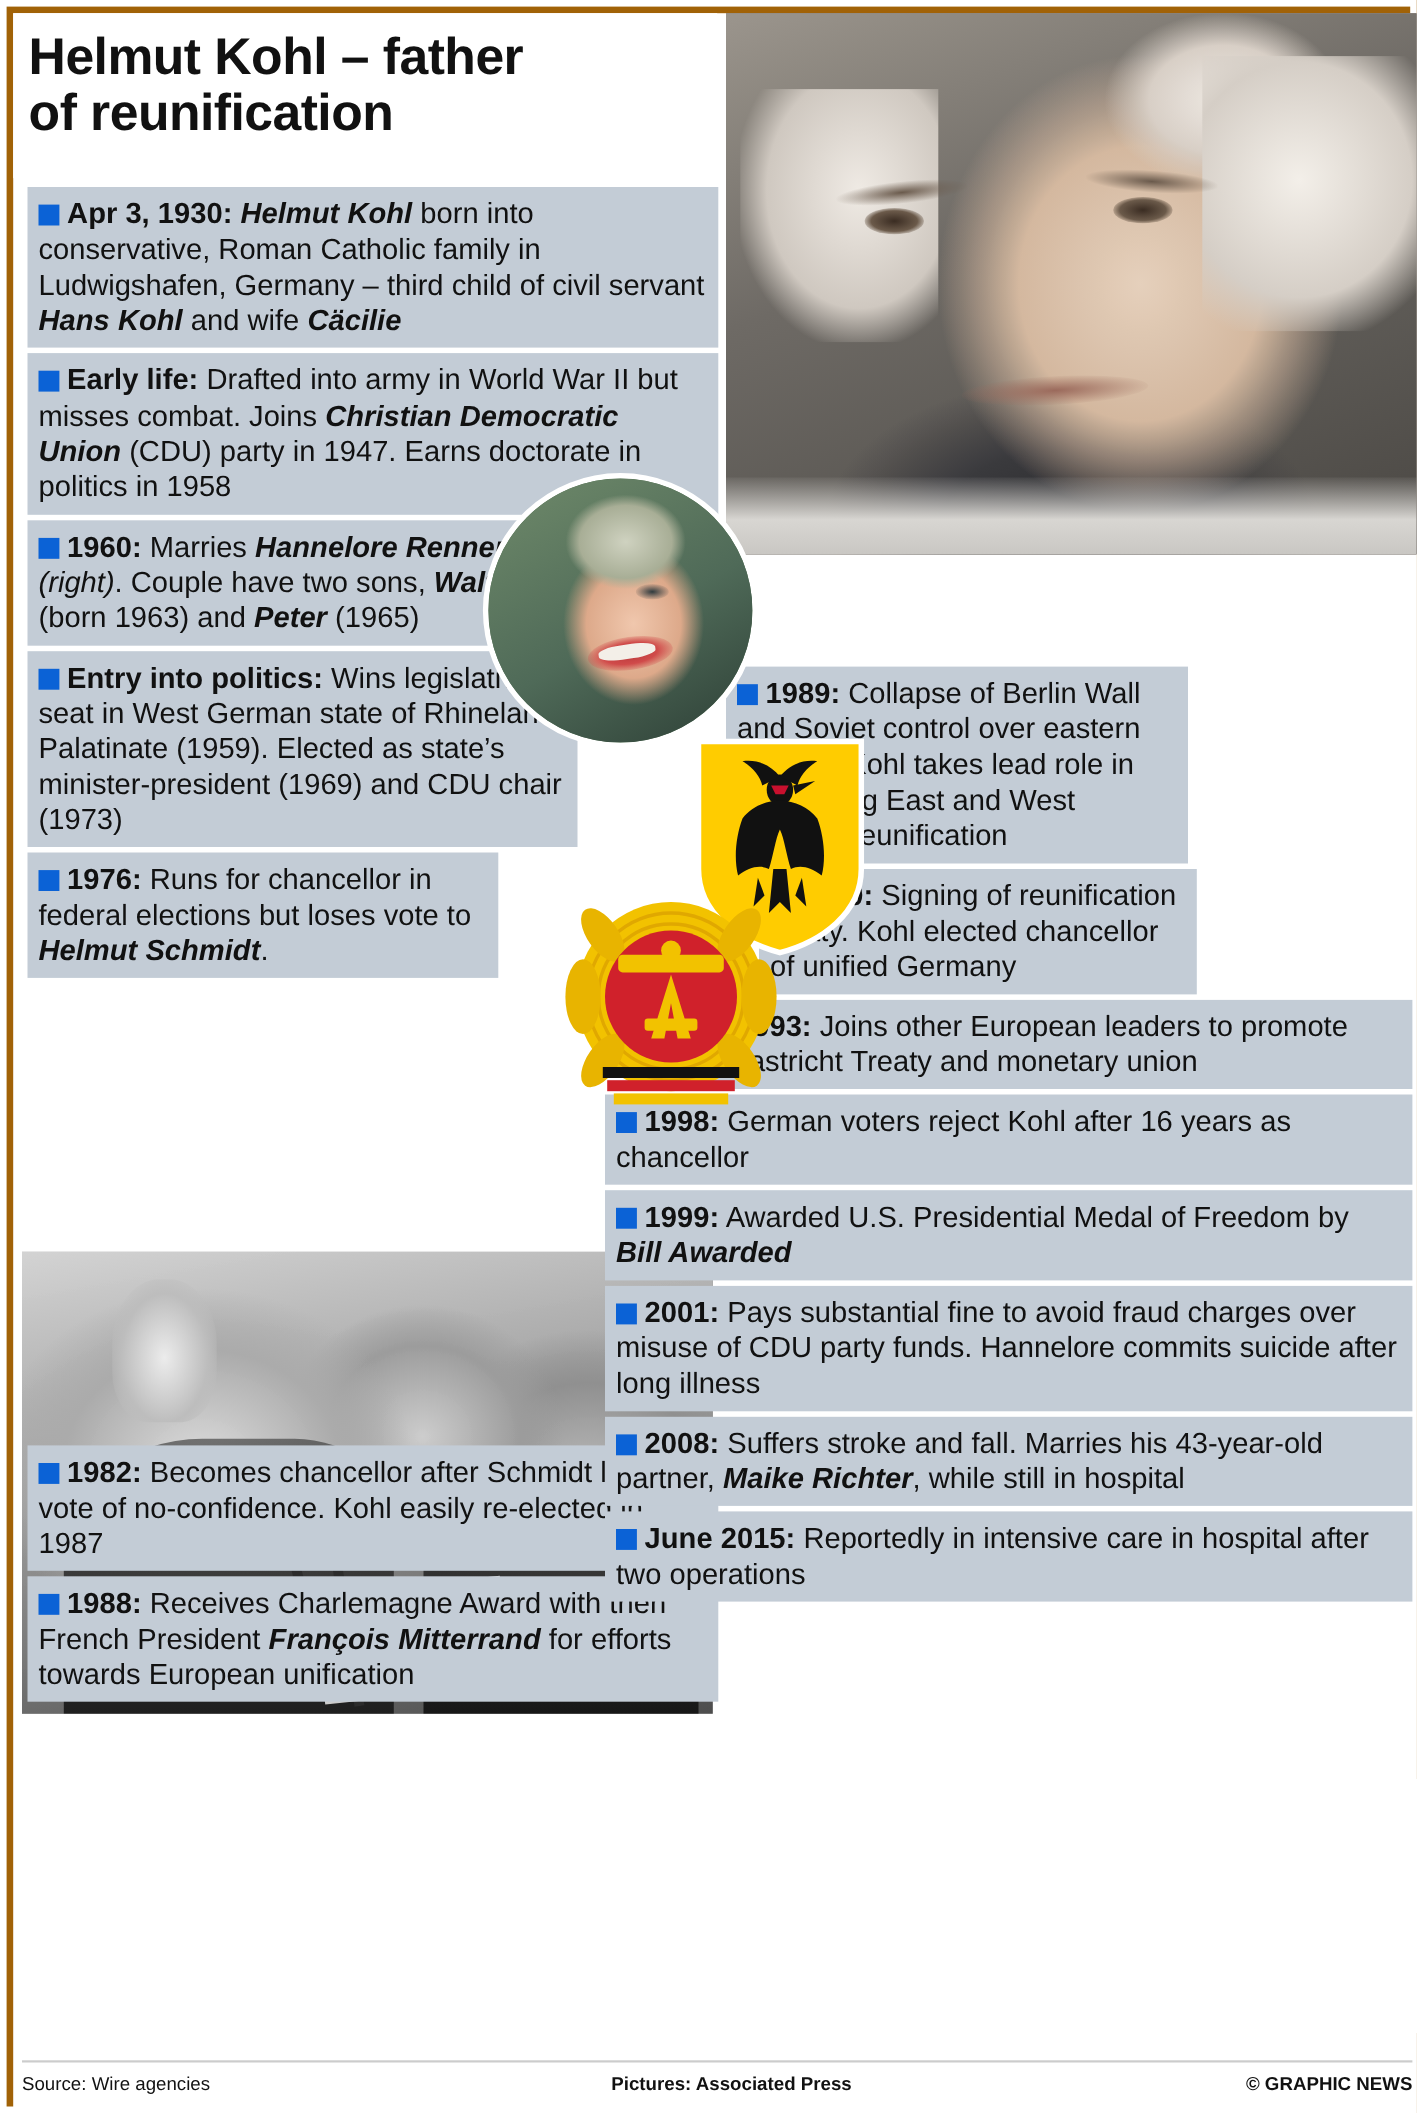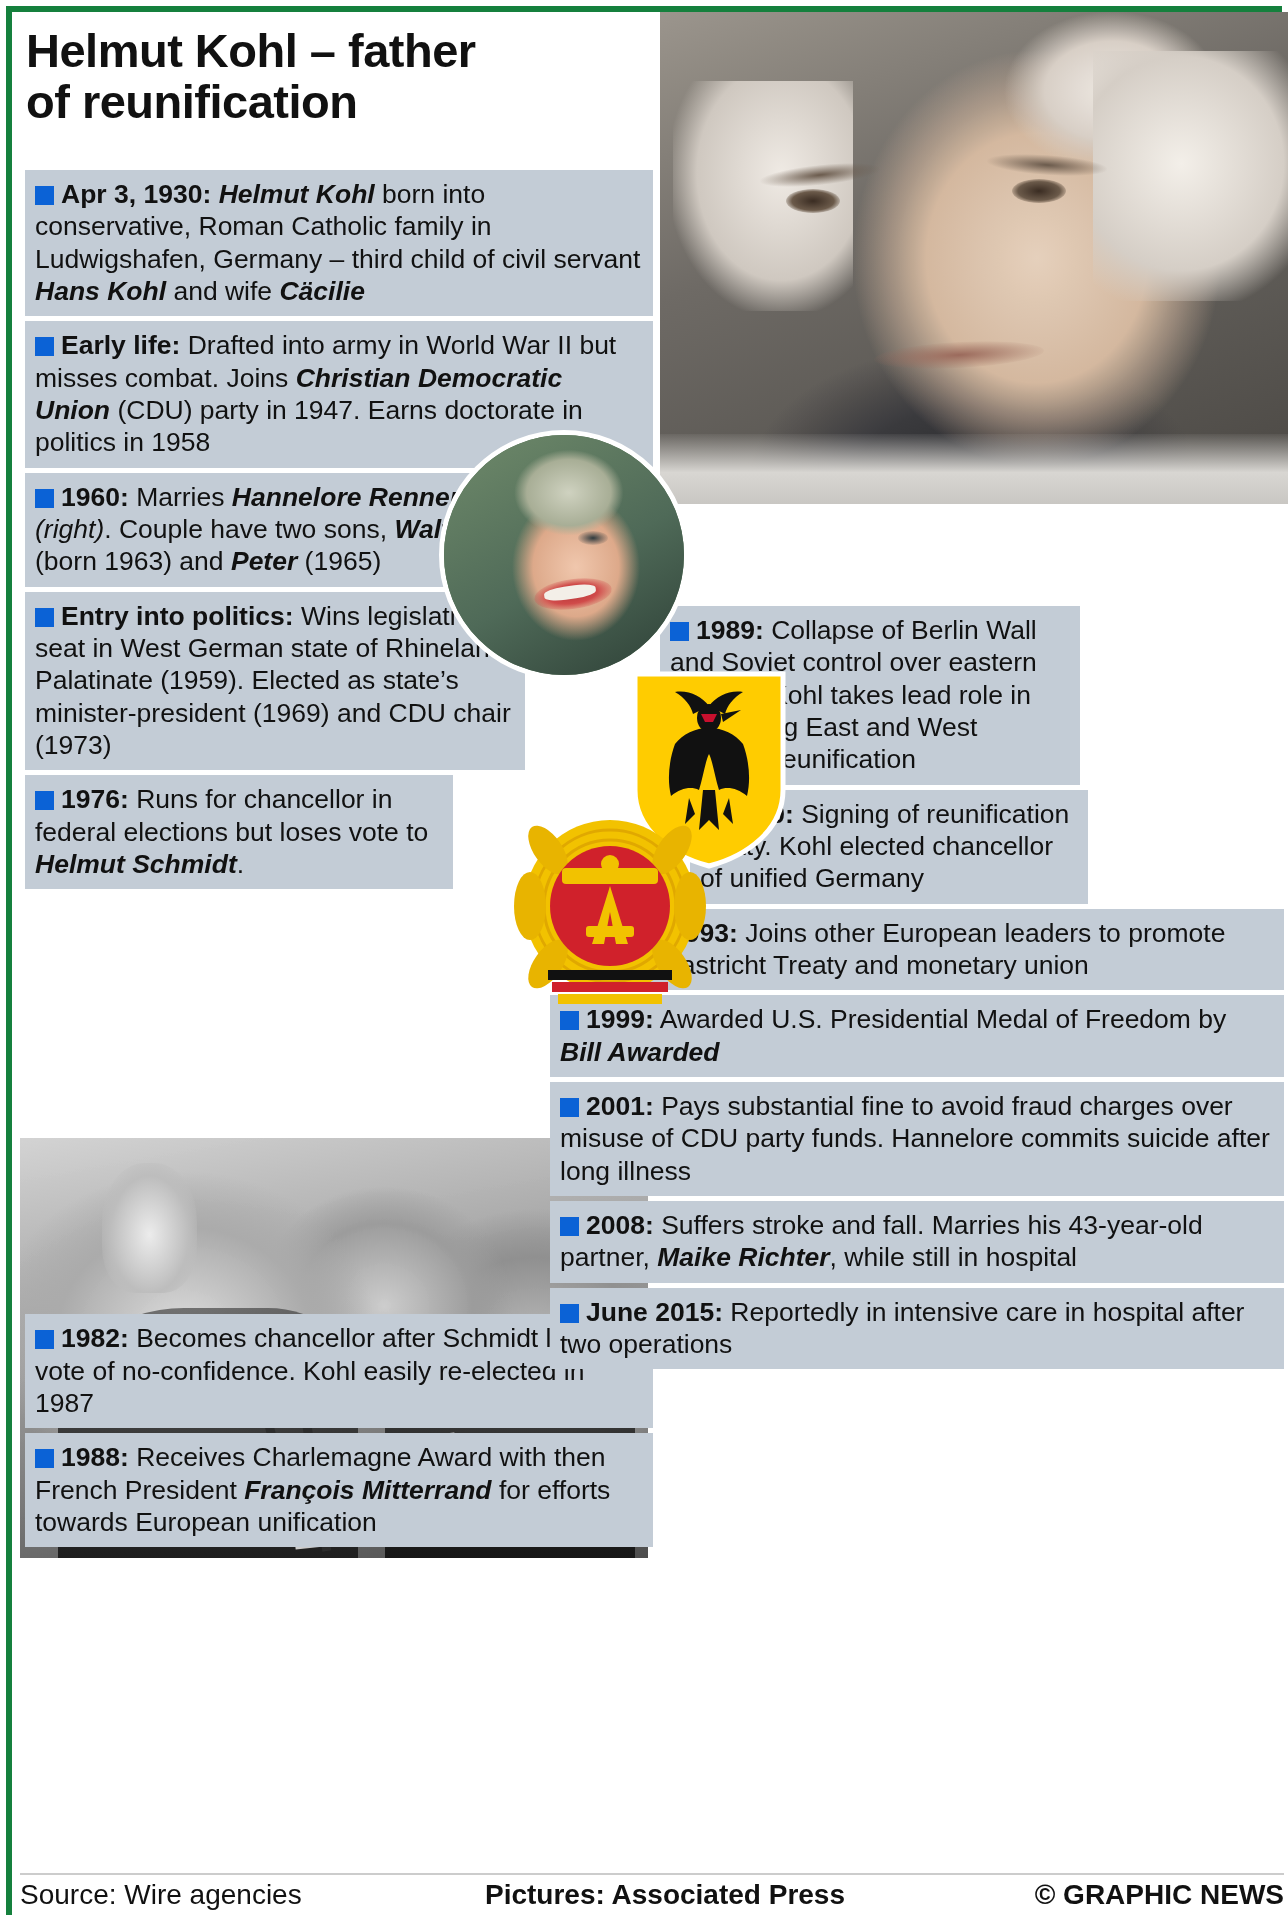--- a/index.html
+++ b/index.html
@@ -13,21 +13,21 @@
     height: 1921px;
     position: relative;
     overflow: hidden;
   }
 
   .page {
     position: absolute;
     left: 0; top: 0;
     width: 1288px;
     height: 1921px;
-    background: #15803d;
+    background: #a16207;
     box-sizing: border-box;
     border: 6px solid #ffffff;
   }
 
   .frame {
     position: absolute;
     left: 6px; top: 6px;
     width: 1276px;
     height: 1909px;
     background: #ffffff;
@@ -273,21 +273,21 @@
 
   
   .footer {
     position: absolute;
     left: 8px;
     bottom: 6px;
     width: 1264px;
     height: 40px;
     display: flex;
     align-items: center;
-    font-size: 28px;
+    font-size: 17px;
     color: #111111;
     z-index: 50;
     border-top: 2px solid #cccccc;
     background: #ffffff;
   }
   .footer .src { width: 430px; }
   .footer .pic { width: 430px; text-align: center; font-weight: bold; }
   .footer .gn { flex: 1; text-align: right; font-weight: bold; }
 </style>
 </head>
@@ -321,20 +321,21 @@
       <div class="fact narrow-3"><span class="sq"></span><b>1976:</b> Runs for chancellor in federal elections but loses vote to <i>Helmut Schmidt</i>.</div>
       <div style="height:420px"></div>
       <div class="fact"><span class="sq"></span><b>1982:</b> Becomes chancellor after Schmidt loses vote of no-confidence. Kohl easily re-elected in 1987</div>
       <div class="fact"><span class="sq"></span><b>1988:</b> Receives Charlemagne Award with then French President <i>François Mitterrand</i> for efforts towards European unification</div>
     </div>
 
     <div class="col-right">
       <div class="fact r-narrow"><span class="sq"></span><b>1989:</b> Collapse of Berlin Wall and Soviet control over eastern Europe. Kohl takes lead role in advocating East and West German reunification</div>
       <div class="fact r-narrow2" style="margin-left:30px;width:398px;"><span class="sq"></span><b>1990:</b> Signing of reunification treaty. Kohl elected chancellor of unified Germany</div>
       <div class="fact" style="margin-left:-26px;width:650px;"><span class="sq"></span><b>1993:</b> Joins other European leaders to promote Maastricht Treaty and monetary union</div>
+      <div class="fact" style="margin-left:-110px;width:734px;"><span class="sq"></span><b>1998:</b> German voters reject Kohl after 16 years as chancellor</div>
       <div class="fact" style="margin-left:-110px;width:734px;"><span class="sq"></span><b>1999:</b> Awarded U.S. Presidential Medal of Freedom by <i>Bill Awarded</i></div>
       <div class="fact" style="margin-left:-110px;width:734px;"><span class="sq"></span><b>2001:</b> Pays substantial fine to avoid fraud charges over misuse of CDU party funds. Hannelore commits suicide after long illness</div>
       <div class="fact" style="margin-left:-110px;width:734px;"><span class="sq"></span><b>2008:</b> Suffers stroke and fall. Marries his 43-year-old partner, <i>Maike Richter</i>, while still in hospital</div>
       <div class="fact" style="margin-left:-110px;width:734px;"><span class="sq"></span><b>June 2015:</b> Reportedly in intensive care in hospital after two operations</div>
     </div>
 
     <div class="photo-hannelore">
       <div class="hann-art"></div>
       <div class="hann-smile"></div>
       <div class="hann-teeth"></div>

